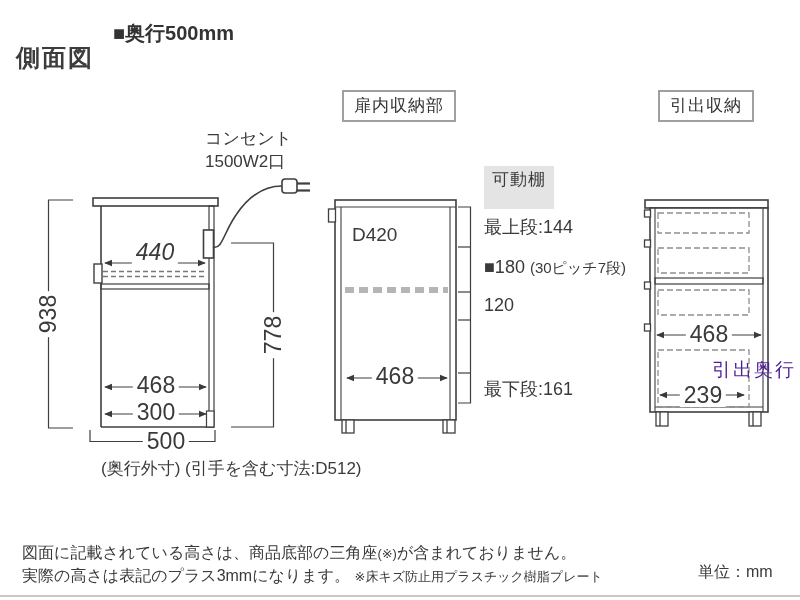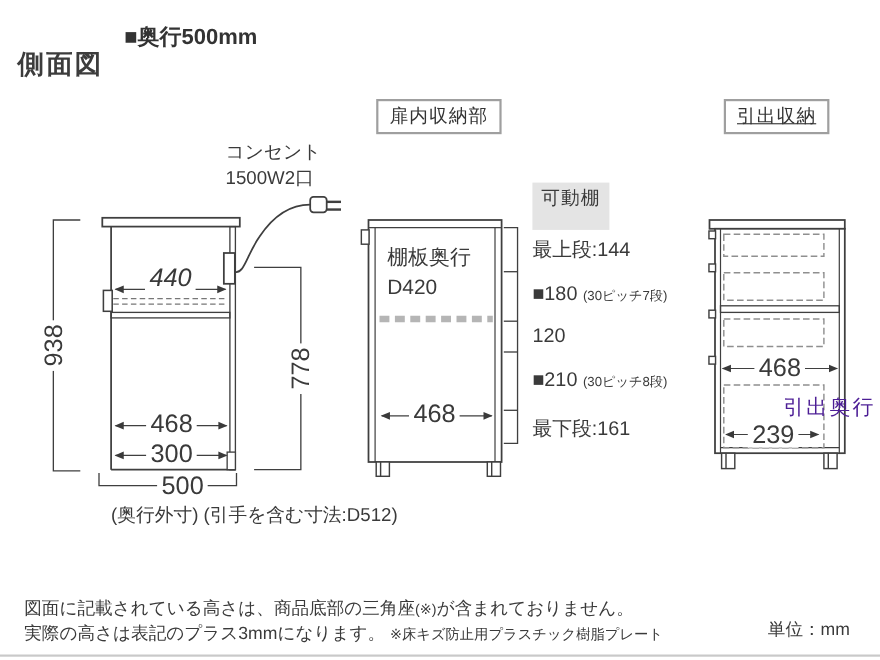--- a/index.html
+++ b/index.html
@@ -17,21 +17,21 @@
   .dim{
     position:absolute;font-size:23px;color:#3a3a3a;background:#fff;
     padding:0 4px;line-height:1.05;white-space:nowrap;transform:translateX(-50%);
   }
   .dim.rot{transform:translate(-50%,-50%) rotate(-90deg);}
   .small-note{font-size:13px;}
   #outlet-label{left:205px;top:127px;font-size:17px;line-height:23px;color:#3a3a3a;}
   #shelf-depth-label{left:352px;top:221px;font-size:19px;line-height:27px;color:#3a3a3a;}
   #movable-shelf{left:484px;top:166px;font-size:17px;background:#e4e4e4;padding:2px 8px 18px;color:#3a3a3a;letter-spacing:1px;}
   .shelfrow{position:absolute;left:484px;font-size:18px;color:#3a3a3a;}
-  .shelfrow .sub{font-size:12px;}
+  .shelfrow .sub{font-size:15px;}
   #drawer-depth-label{left:664px;top:357px;font-size:19px;letter-spacing:2px;color:#4c1d95;margin-left:48px;}
   #caption-appliance{left:101px;top:457px;font-size:17px;color:#3a3a3a;}
   .footnote{left:22px;font-size:16px;color:#3a3a3a;}
   #unit-label{left:698px;top:562px;font-size:16px;color:#3a3a3a;}
   #bottom-divider{left:0;top:595px;width:800px;height:2px;background:#c9c9c9;}
   svg{position:absolute;left:0;top:0;}
 </style>
 </head>
 <body>
 
@@ -123,55 +123,50 @@
         <rect x="749" y="412" width="12" height="14" fill="#fff"></rect>
         <line x1="753" y1="412" x2="753" y2="426"></line>
       </g>
     </g>
   </svg>
 
   <div class="abs" id="title">側面図</div>
   <div class="abs" id="subtitle">■奥行500mm</div>
 
   <div class="boxlabel" style="left:342px;top:90px;">扉内収納部</div>
-  <div class="boxlabel" style="left:658px;top:90px;text-decoration:underline;">引出収納</div>
+  <div class="boxlabel" style="left:658px;top:90px;">引出収納</div>
 
   <div class="abs" id="outlet-label">
     <div>コンセント</div>
     <div>1500W2口</div>
   </div>
 
   <div class="dim rot" style="left:48px;top:314px;">938</div>
   <div class="dim" style="left:155px;top:240px;font-style:italic;">440</div>
   <div class="dim rot" style="left:273px;top:335px;">778</div>
   <div class="dim" style="left:156px;top:373px;">468</div>
   <div class="dim" style="left:156px;top:400px;">300</div>
   <div class="dim" style="left:166px;top:429px;">500</div>
   <div class="abs" id="caption-appliance">(奥行外寸) (引手を含む寸法:D512)</div>
 
   <div class="abs" id="shelf-depth-label">
-    <div>棚板奥行</div>
     <div>D420</div>
   </div>
   <div class="dim" style="left:395px;top:364px;">468</div>
   <div class="abs" id="movable-shelf">可動棚</div>
 
   <div class="shelfrow" style="top:215px;">
     <span>最上段:144</span>
   </div>
   <div class="shelfrow" style="top:257px;">
     <span>■180</span>
     <span class="sub">(30ピッチ7段)</span>
   </div>
   <div class="shelfrow" style="top:295px;">
     <span>120</span>
-  </div>
-  <div class="shelfrow" style="top:335px;">
-    <span>■210</span>
-    <span class="sub">(30ピッチ8段)</span>
   </div>
   <div class="shelfrow" style="top:377px;">
     <span>最下段:161</span>
   </div>
 
   <div class="dim" style="left:709px;top:322px;">468</div>
   <div class="abs" id="drawer-depth-label">引出奥行</div>
   <div class="dim" style="left:703px;top:383px;">239</div>
 
   <div class="abs footnote" style="top:543px;">

